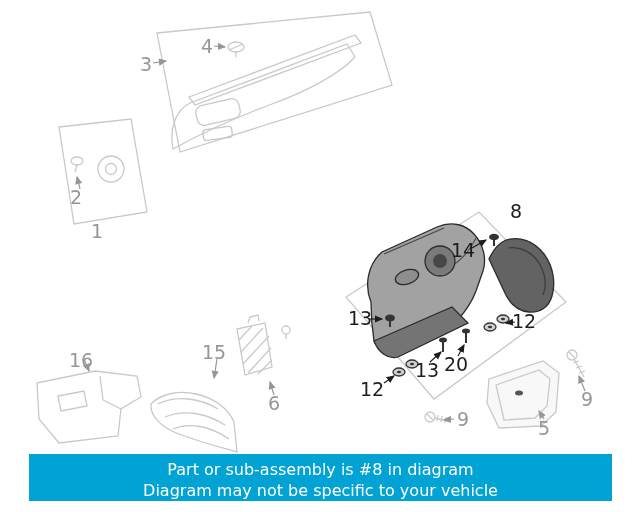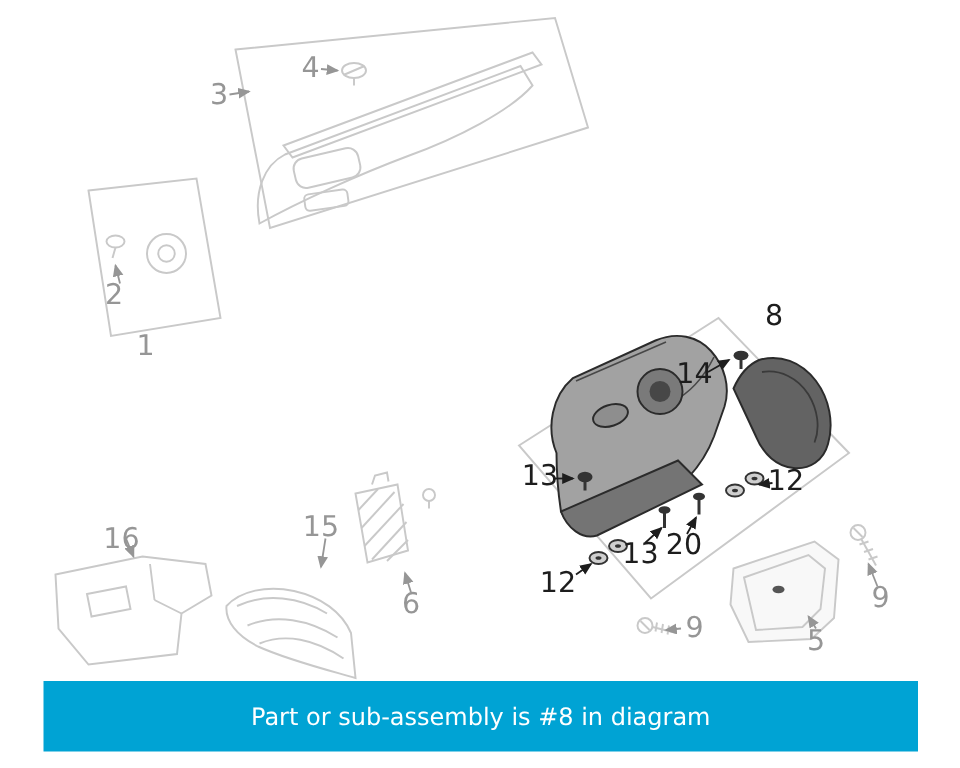--- a/index.html
+++ b/index.html
@@ -16,21 +16,21 @@
 
   .callout{
     position:absolute;font-size:19px;line-height:1;color:var(--label-gray);
     transform:translate(-50%,-50%);cursor:pointer;user-select:none;
   }
   .callout.dark{color:var(--label-dark);}
 
   .banner{
     position:absolute;left:29px;top:454px;width:583px;height:47px;
     background:var(--banner-bg);color:var(--banner-text);
-    display:flex;flex-direction:column;align-items:center;justify-content:center;
+    display:flex;flex-direction:column;align-items:center;justify-content:flex-end;
     text-align:center;font-size:16px;line-height:21px;
   }
 </style>
 </head>
 <body>
 
 <div class="stage">
 
   <svg width="640" height="512" viewBox="0 0 640 512">
     <defs>
@@ -196,15 +196,16 @@
   <div class="callout dark" style="left:524px;top:321px">12</div>
   <div class="callout dark" style="left:372px;top:389px">12</div>
   <div class="callout dark" style="left:427px;top:370px">13</div>
   <div class="callout dark" style="left:456px;top:364px">20</div>
   <div class="callout" style="left:587px;top:399px">9</div>
   <div class="callout" style="left:463px;top:419px">9</div>
   <div class="callout" style="left:544px;top:428px">5</div>
 
   <div class="banner">
     <div>Part or sub-assembly is #8 in diagram</div>
+    <div>Diagram may not be specific to your vehicle</div>
   </div>
 
 </div>
 
 </body></html>

